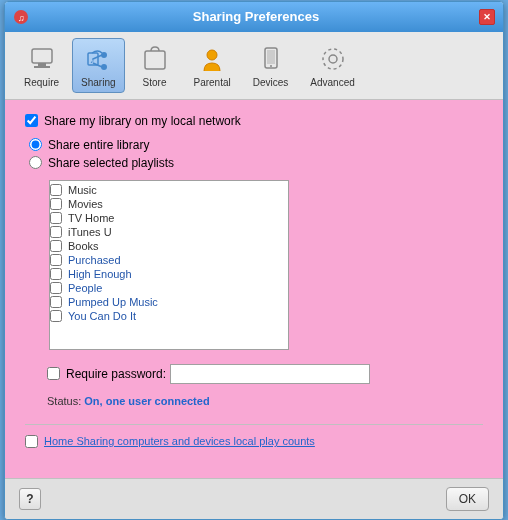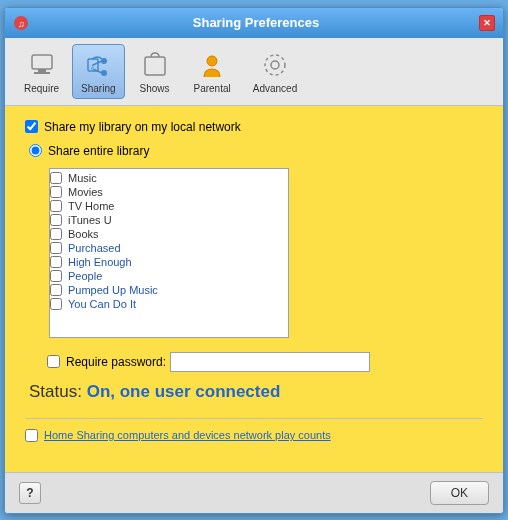--- a/index.html
+++ b/index.html
@@ -95,21 +95,21 @@
       align-items: center;
       justify-content: center;
       margin-bottom: 2px;
     }
     .toolbar-label {
       font-size: 10px;
       color: #333;
     }
     .content {
       padding: 14px 20px;
-      background: #fde047;
+      background: #f9a8d4;
     }
     .checkbox-row {
       display: flex;
       align-items: center;
       margin-bottom: 10px;
     }
     .checkbox-row input[type="checkbox"] {
       margin-right: 6px;
     }
     .radio-group {
@@ -169,22 +169,23 @@
       background: white;
       padding: 0 4px;
       font-size: 11px;
       margin-left: 4px;
     }
     .status-row {
       margin-bottom: 16px;
       padding-left: 4px;
     }
     .status-text {
-      font-size: 17px;
-      color: #333;
+      font-size: 11px;
+      color: #333;
+      margin-left: 18px;
     }
     .status-text strong {
       color: #2266cc;
     }
     .divider {
       border: none;
       border-top: 1px solid #c0c0c0;
       margin: 10px 0;
     }
     .home-sharing-row {
@@ -221,21 +222,21 @@
       font-size: 12px;
       font-weight: bold;
       cursor: pointer;
       color: #333;
     }
     .footer-buttons {
       display: flex;
       gap: 8px;
     }
     .btn {
-      padding: 4px 20px;
+      padding: 4px 12px;
       border-radius: 4px;
       cursor: pointer;
       font-size: 12px;
       border: 1px solid #a0a0a0;
       text-align: right;
     }
     .btn-ok {
       background: linear-gradient(to bottom, #f8f8f8, #e0e0e0);
       color: #333;
     }
@@ -292,33 +293,43 @@
       <span class="toolbar-label">Sharing</span>
     </div>
 
     <div class="toolbar-item">
       <div class="toolbar-icon">
         <svg width="28" height="28" viewBox="0 0 28 28">
           <rect x="4" y="6" width="20" height="18" rx="2" fill="none" stroke="#888" stroke-width="1.5"></rect>
           <path d="M10 6 Q10 2 14 2 Q18 2 18 6" fill="none" stroke="#888" stroke-width="1.5"></path>
         </svg>
       </div>
-      <span class="toolbar-label">Shows</span>
+      <span class="toolbar-label">Store</span>
     </div>
 
     <div class="toolbar-item">
       <div class="toolbar-icon">
         <svg width="28" height="28" viewBox="0 0 28 28">
           <circle cx="14" cy="10" r="5" fill="#f0a000" stroke="#d08000" stroke-width="1"></circle>
           <path d="M6 26 Q6 18 14 18 Q22 18 22 26" fill="#f0a000" stroke="#d08000" stroke-width="1"></path>
         </svg>
       </div>
       <span class="toolbar-label">Parental</span>
     </div>
 
+    <div class="toolbar-item">
+      <div class="toolbar-icon">
+        <svg width="28" height="28" viewBox="0 0 28 28">
+          <rect x="8" y="3" width="12" height="20" rx="2" fill="none" stroke="#888" stroke-width="1.5"></rect>
+          <rect x="10" y="5" width="8" height="14" fill="#ccc"></rect>
+          <circle cx="14" cy="21" r="1" fill="#888"></circle>
+        </svg>
+      </div>
+      <span class="toolbar-label">Devices</span>
+    </div>
 
     <div class="toolbar-item">
       <div class="toolbar-icon">
         <svg width="28" height="28" viewBox="0 0 28 28">
           <circle cx="14" cy="14" r="4" fill="none" stroke="#888" stroke-width="1.5"></circle>
           <circle cx="14" cy="14" r="10" fill="none" stroke="#888" stroke-width="1.5" stroke-dasharray="3,3"></circle>
         </svg>
       </div>
       <span class="toolbar-label">Advanced</span>
     </div>
@@ -328,20 +339,24 @@
 
     <div class="checkbox-row">
       <input type="checkbox" id="shareLib" checked="" style="">
       <label for="shareLib">Share my library on my local network</label>
     </div>
 
     <div class="radio-group">
       <div class="radio-row">
         <input type="radio" name="shareType" id="shareEntire" checked="" style="">
         <label for="shareEntire">Share entire library</label>
+      </div>
+      <div class="radio-row">
+        <input type="radio" name="shareType" id="shareSelected" style="">
+        <label for="shareSelected">Share selected playlists</label>
       </div>
     </div>
 
     <div class="playlist-container">
       <div class="playlist-box">
         <div class="playlist-item">
           <input type="checkbox" id="pl_music" style="">
           <label for="pl_music">Music</label>
         </div>
         <div class="playlist-item">
@@ -393,21 +408,21 @@
       <span class="status-text">
         <span>Status:</span>
         <strong><span>On, one user connected</span></strong>
       </span>
     </div>
 
     <hr class="divider">
 
     <div class="home-sharing-row">
       <input type="checkbox" id="homeSharing" style="">
-      <label for="homeSharing">Home Sharing computers and devices network play counts</label>
+      <label for="homeSharing">Home Sharing computers and devices local play counts</label>
     </div>
   </div>
 
   <div class="footer">
     <div class="help-btn">?</div>
     <div class="footer-buttons">
       <button class="btn btn-ok">OK</button>
     </div>
   </div>
 </div>

